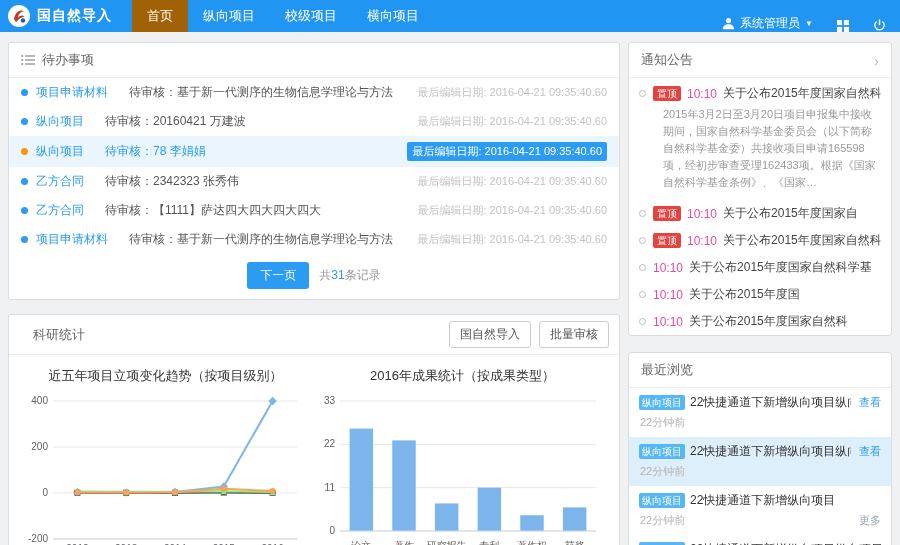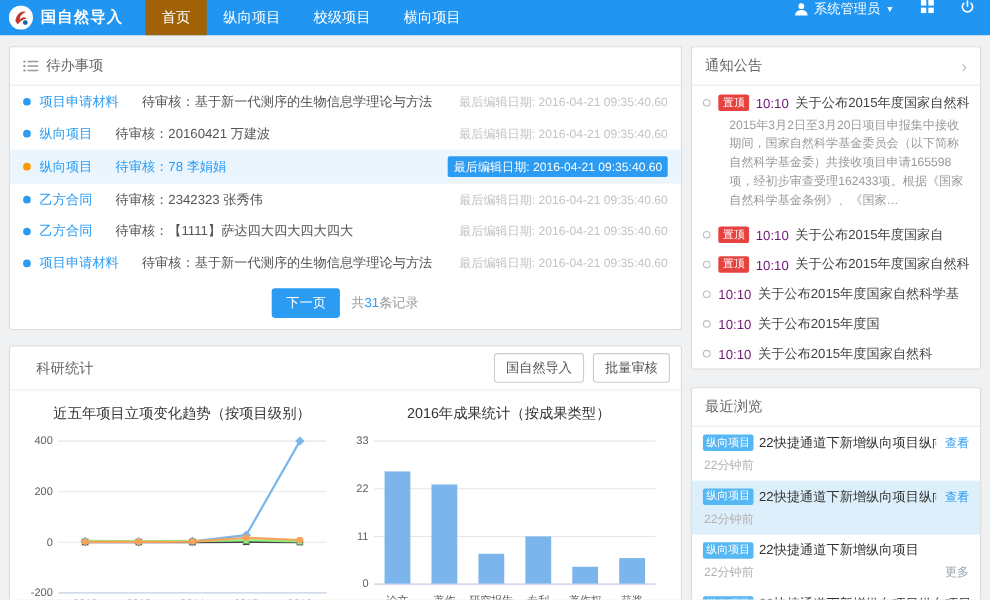--- a/index.html
+++ b/index.html
@@ -8,21 +8,21 @@
 a{text-decoration:none;color:inherit}
 button{font-family:inherit}
 
 
 .navbar{height:32px;background:#2095f2;display:flex;align-items:stretch;color:#fff}
 .brand{display:flex;align-items:center;gap:7px;padding:0 20px 0 8px;font-size:14px;font-weight:bold;letter-spacing:1px}
 .logo{width:22px;height:22px;flex:none;display:flex}
 .nav-items{display:flex;align-items:stretch}
 .nav-item{display:flex;align-items:center;padding:0 15px;font-size:13px;cursor:pointer}
 .nav-item.active{background:#a16207}
-.nav-right{margin-left:auto;display:flex;align-items:flex-start;gap:24px;padding:0 14px}
+.nav-right{margin-left:auto;display:flex;align-items:flex-end;gap:24px;padding:0 14px}
 .user{display:flex;align-items:center;gap:5px;cursor:pointer;font-size:12px}
 .caret{font-size:8px;line-height:1}
 .icon-btn{display:flex;align-items:center;cursor:pointer}
 
 
 .main{display:flex;gap:8px;padding:10px 8px 0}
 .col-left{width:612px;flex:none}
 .col-right{width:264px;flex:none}
 .panel{background:#fff;border:1px solid #dcdcdc;border-radius:3px}
 .panel-header{display:flex;align-items:center;gap:7px;padding:8px 12px;border-bottom:1px solid #ececec;color:#666;font-size:13px}
@@ -51,21 +51,21 @@
 .charts{display:flex;padding:8px 8px 2px}
 .chart{flex:1;position:relative}
 .chart-title{text-align:center;font-size:13px;color:#333;padding:4px 0 8px}
 
 
 .notice-first{padding:7px 10px 2px}
 .notice-line{display:flex;align-items:center;overflow:hidden}
 .notice-item{display:flex;align-items:center;padding:5px 10px;overflow:hidden;cursor:pointer}
 .notice-bullet{width:7px;height:7px;border:1px solid #bdbdbd;border-radius:50%;margin-right:7px;flex:none;background:#fff}
 .badge-top{background:#e64340;color:#fff;font-size:10px;padding:1px 4px;border-radius:2px;margin-right:6px;flex:none;line-height:1.3}
-.notice-time{color:#701a75;margin-right:6px;flex:none}
+.notice-time{color:#ec4899;margin-right:6px;flex:none}
 .notice-title{color:#444;white-space:nowrap;overflow:hidden;flex:1}
 .notice-body{margin:4px 4px 7px 24px;color:#9a9a9a;font-size:11px;line-height:1.55}
 
 
 .recent-panel{margin-top:16px}
 .recent-item{padding:6px 10px 7px;cursor:pointer}
 .recent-item.hl{background:#ddeffb}
 .recent-line1{display:flex;align-items:center}
 .recent-line2{display:flex;align-items:center;margin-top:4px}
 .badge-cat{background:#55b7f3;color:#fff;font-size:10px;padding:1px 3px;border-radius:2px;margin-right:5px;flex:none;line-height:1.3}

